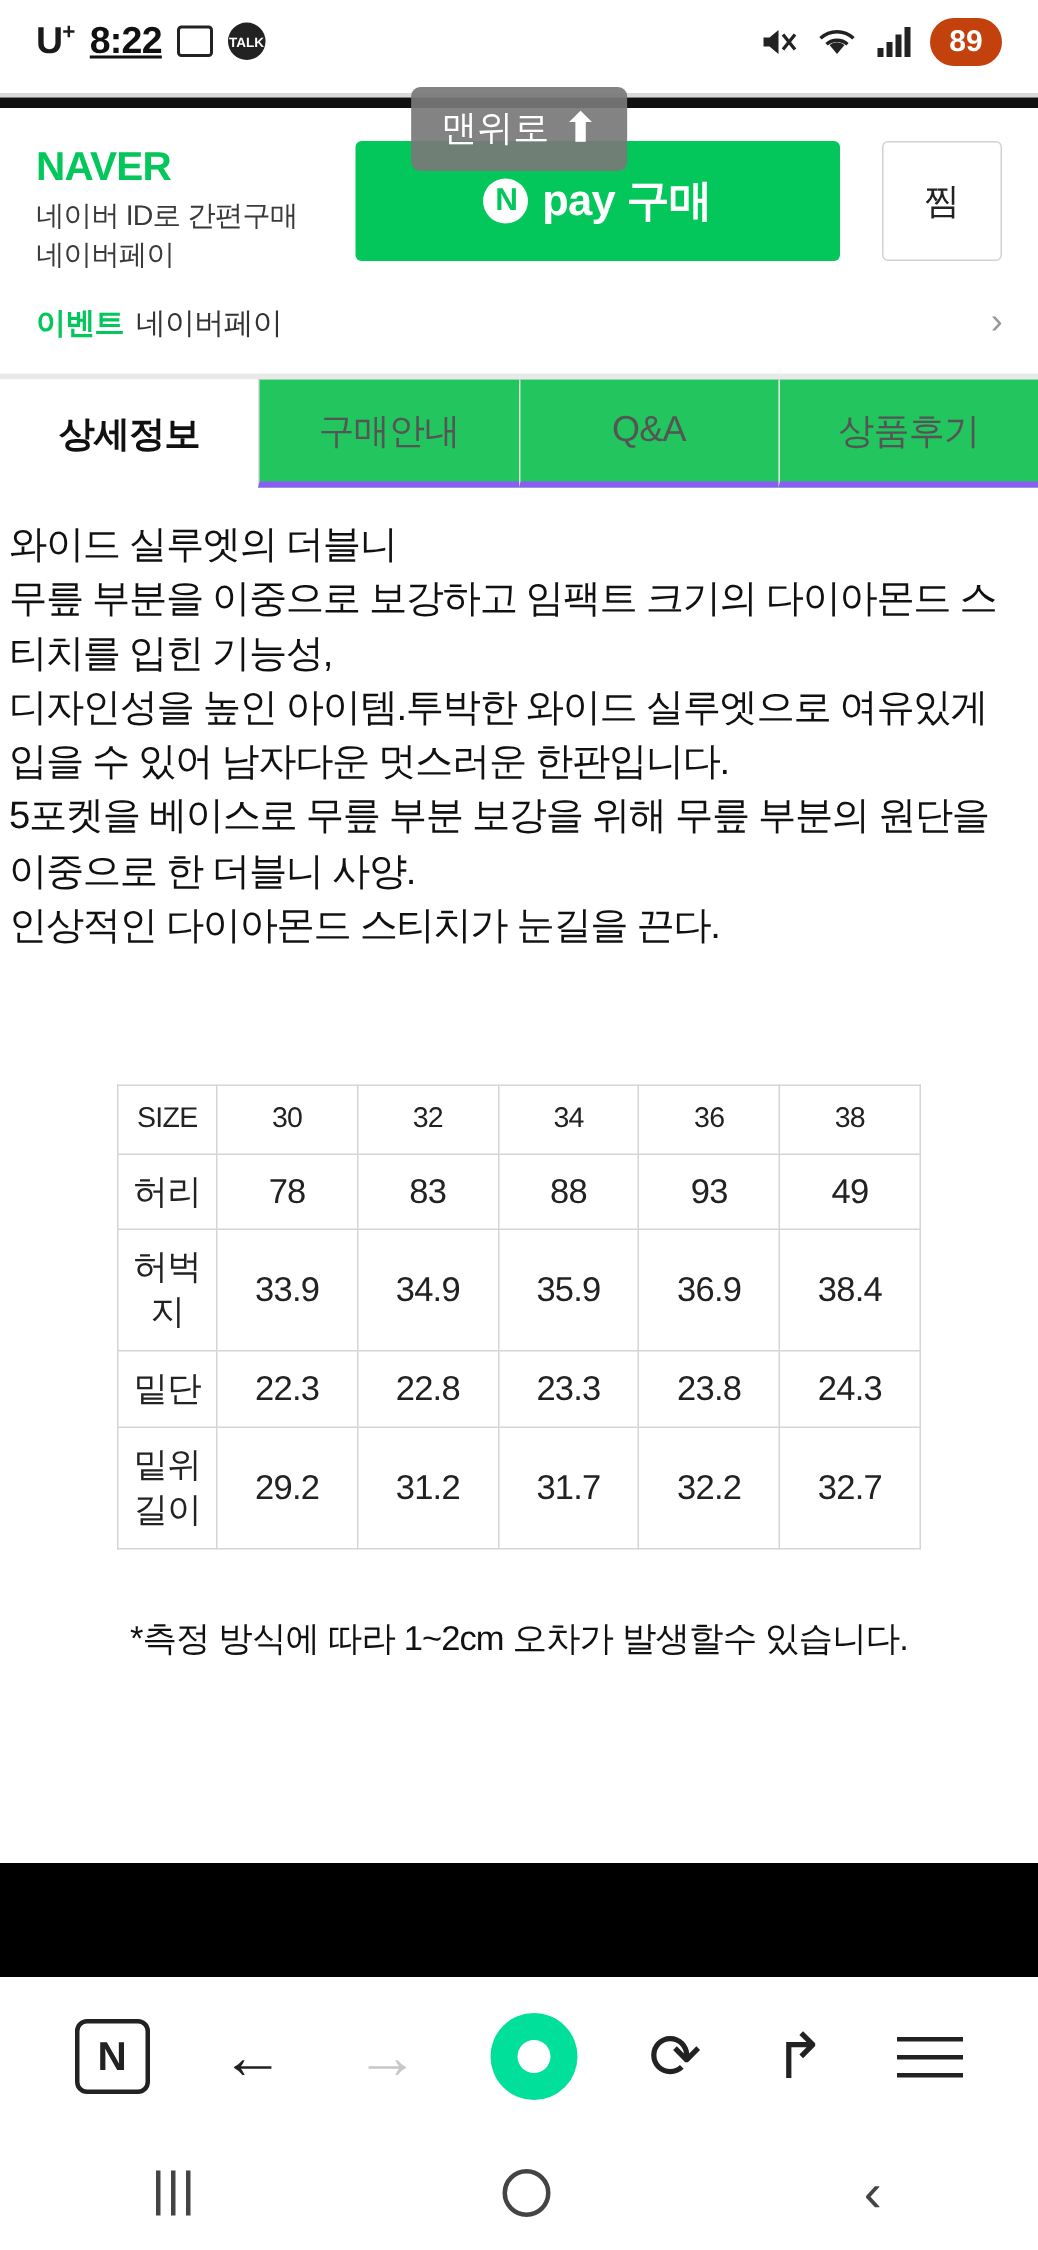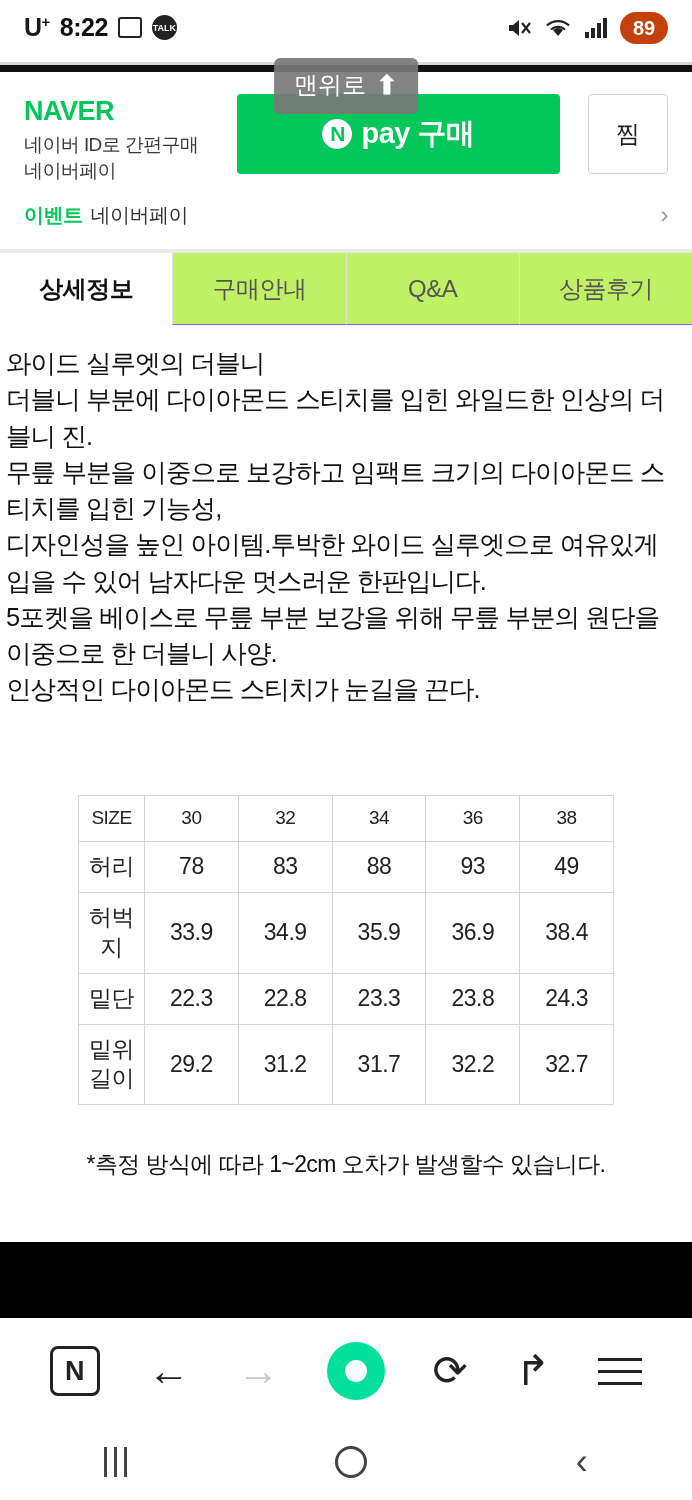--- a/index.html
+++ b/index.html
@@ -26,20 +26,21 @@
     font-weight: bold;
     color: #1a1a1a;
     letter-spacing: -0.5px;
   }
   .carrier sup { font-size: 15px; vertical-align: super; }
   .clock {
     font-size: 25px;
     font-weight: bold;
     color: #111;
     letter-spacing: -0.5px;
+    text-decoration: underline;
   }
   .sb-icon-sq {
     width: 24px; height: 21px;
     border: 2px solid #222;
     border-radius: 3px;
     position: relative;
     display: inline-block;
   }
   .sb-icon-sq::before, .sb-icon-sq::after{
     content:""; position:absolute; background:#fff; width:100%; height:6px; left:0;
@@ -128,22 +129,22 @@
     margin-left: auto; color: #999; font-size: 24px;
   }
   .sep-band { height: 4px; background: #e9e9e9; }
 
   
   .tabs { display: flex; height: 72px; }
   .tab {
     flex: 1;
     display: flex; align-items: center; justify-content: center;
     font-size: 24px; color: #555;
-    background: #bef264;
-    border-bottom: 1px solid #8b5cf6;
+    background: #22c55e;
+    border-bottom: 4px solid #8b5cf6;
     border-left: 1px solid #e0e0e0;
     letter-spacing: -0.5px;
   }
   .tab:first-child { border-left: none; }
   .tab.active {
     background: #ffffff;
     color: #111;
     font-weight: bold;
     border-bottom: 1px solid #fff;
   }
@@ -305,21 +306,20 @@
 
 <div class="tabs">
   <div class="tab active">상세정보</div>
   <div class="tab">구매안내</div>
   <div class="tab">Q&amp;A</div>
   <div class="tab">상품후기</div>
 </div>
 
 <div class="desc">
   <p>와이드 실루엣의 더블니</p>
-  <p>더블니 부분에 다이아몬드 스티치를 입힌 와일드한 인상의 더블니 진.</p>
   <p>무릎 부분을 이중으로 보강하고 임팩트 크기의 다이아몬드 스티치를 입힌 기능성,</p>
   <p>디자인성을 높인 아이템.투박한 와이드 실루엣으로 여유있게 입을 수 있어 남자다운 멋스러운 한판입니다.</p>
   <p>5포켓을 베이스로 무릎 부분 보강을 위해 무릎 부분의 원단을 이중으로 한 더블니 사양.</p>
   <p>인상적인 다이아몬드 스티치가 눈길을 끈다.</p>
 </div>
 
 <div class="table-wrap">
   <table class="size">
     <tbody>
         <tr>

